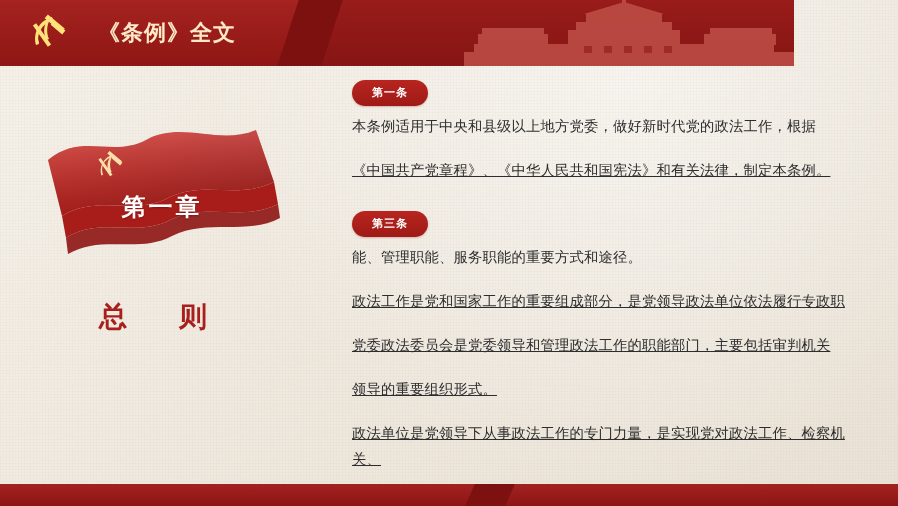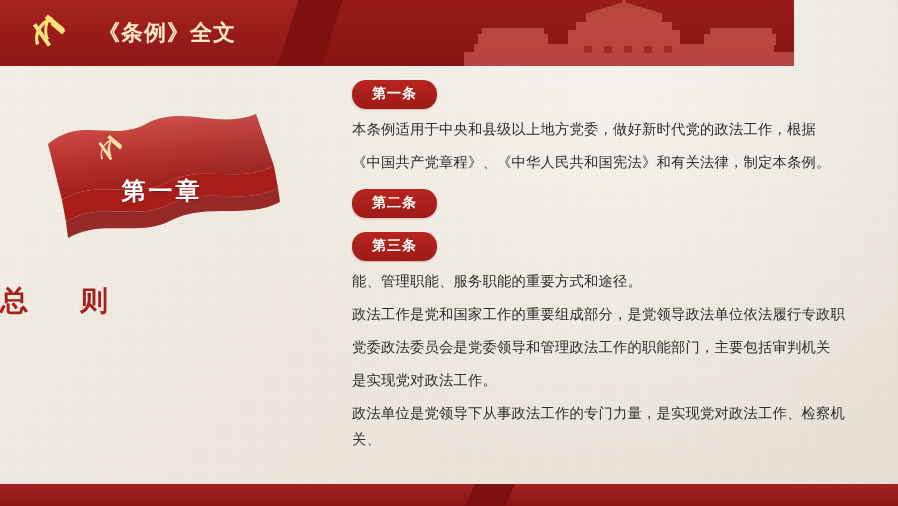--- a/index.html
+++ b/index.html
@@ -98,21 +98,21 @@
     top: 0;
     width: 330px;
     height: 66px;
     opacity: 0.95;
   }
 
   
   .left-panel {
     position: absolute;
     left: 0;
-    top: 50px;
+    top: 66px;
     width: 318px;
     height: 440px;
   }
   .flag-wrap {
     position: absolute;
     left: 42px;
     top: 58px;
     width: 240px;
     height: 140px;
   }
@@ -134,58 +134,58 @@
     font-weight: bold;
     letter-spacing: 3px;
     font-family: "DejaVu Sans", "Liberation Sans", sans-serif;
     text-shadow: 0 1px 2px rgba(90,0,0,0.45);
   }
   .chapter-subtitle {
     position: absolute;
     left: 0;
     top: 232px;
     width: 318px;
-    text-align: left;
+    text-align: center;
     color: #a81f1c;
     font-size: 28px;
     font-weight: bold;
     letter-spacing: 12px;
     font-family: "DejaVu Sans", "Liberation Sans", sans-serif;
   }
 
   
   .content {
     position: absolute;
     left: 352px;
     top: 80px;
     width: 516px;
   }
   .article-block { margin-bottom: 4px; }
 
   .pill {
     display: inline-block;
     background: linear-gradient(180deg, #b8251f 0%, #9e1a16 100%);
     color: #ffffff;
-    font-size: 14px;
+    font-size: 11px;
     font-weight: bold;
     letter-spacing: 1px;
     padding: 5px 20px 6px 20px;
     border-radius: 14px;
     font-family: "DejaVu Sans", "Liberation Sans", sans-serif;
     box-shadow: 0 1px 2px rgba(120,20,15,0.25);
   }
   .para {
     color: #2d2d2d;
     font-size: 14.3px;
     line-height: 26px;
     margin-top: 7px;
     font-family: "DejaVu Sans", "Liberation Sans", sans-serif;
     letter-spacing: 0.2px;
   }
-  .para + .para { margin-top: 7px; }
+  .para + .para { margin-top: 18px; text-decoration: underline; }
   .spacer-s { height: 10px; }
 
   
   .bottombar {
     position: absolute;
     left: 0;
     bottom: 0;
     width: 898px;
     height: 22px;
     background: linear-gradient(180deg, #a32220 0%, #8c1513 100%);
@@ -293,30 +293,29 @@
   <div class="content">
 
     <div class="article-block">
       <div class="pill">第一条</div>
       <div class="para">本条例适用于中央和县级以上地方党委，做好新时代党的政法工作，根据</div>
       <div class="para">《中国共产党章程》、《中华人民共和国宪法》和有关法律，制定本条例。</div>
     </div>
     <div class="spacer-s"></div>
 
     <div class="article-block">
-      <div class="pill">第二条</div>
     </div>
     <div class="spacer-s"></div>
 
     <div class="article-block">
       <div class="pill">第三条</div>
       <div class="para">能、管理职能、服务职能的重要方式和途径。</div>
       <div class="para">政法工作是党和国家工作的重要组成部分，是党领导政法单位依法履行专政职</div>
       <div class="para">党委政法委员会是党委领导和管理政法工作的职能部门，主要包括审判机关</div>
-      <div class="para">是实现党对政法工作。</div>
+      <div class="para">领导的重要组织形式。</div>
       <div class="para">政法单位是党领导下从事政法工作的专门力量，是实现党对政法工作、检察机关、</div>
     </div>
   </div>
 
   <div class="bottombar">
     <div class="bottombar-diag"></div>
   </div>
 </div>
 
 </body></html>

